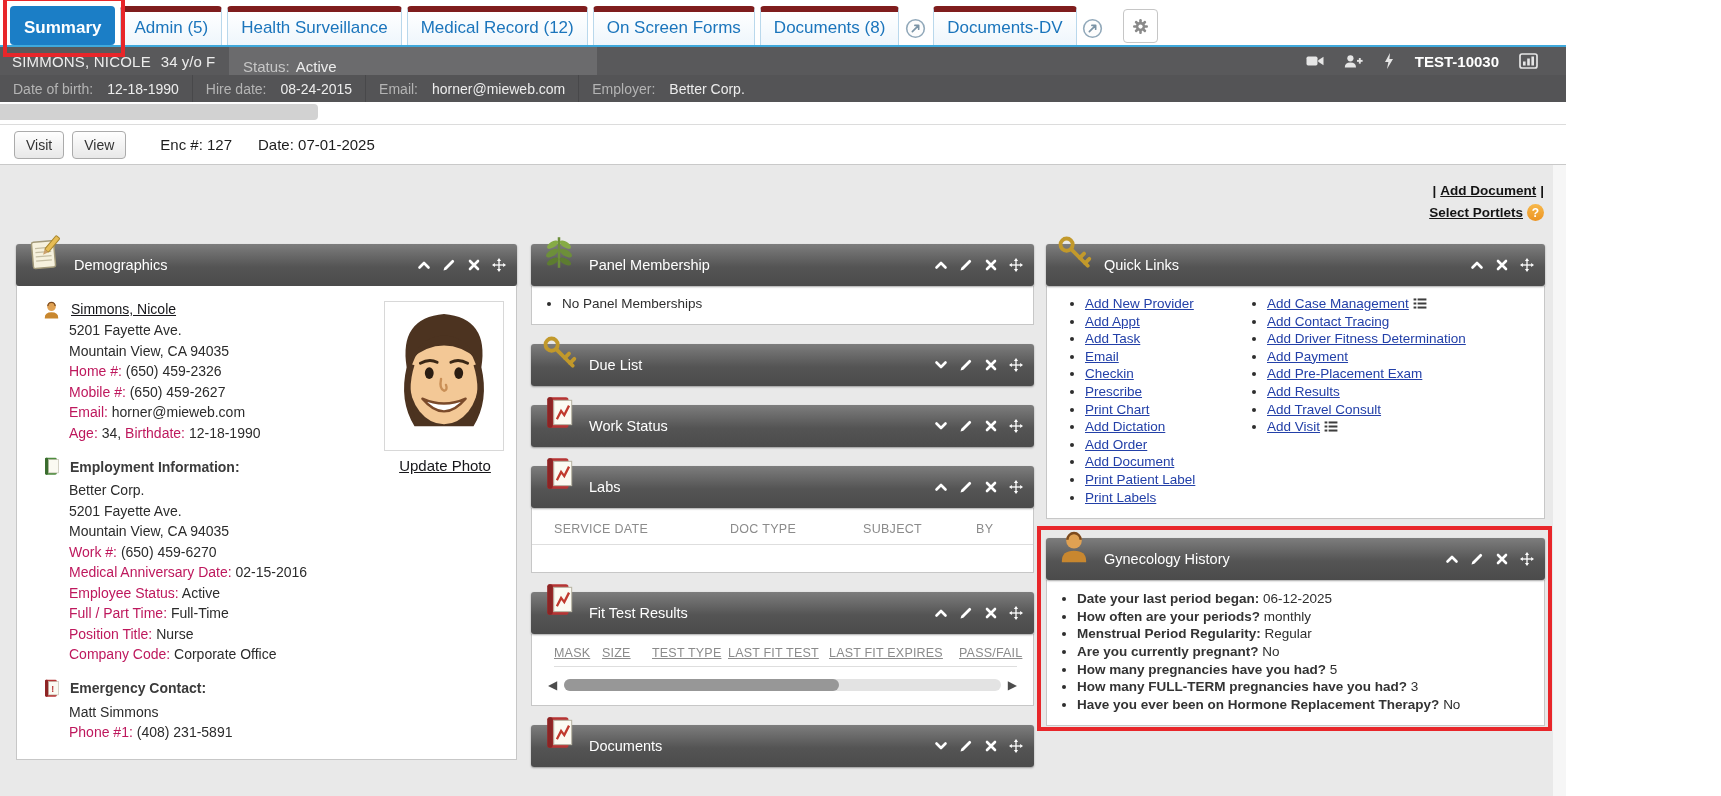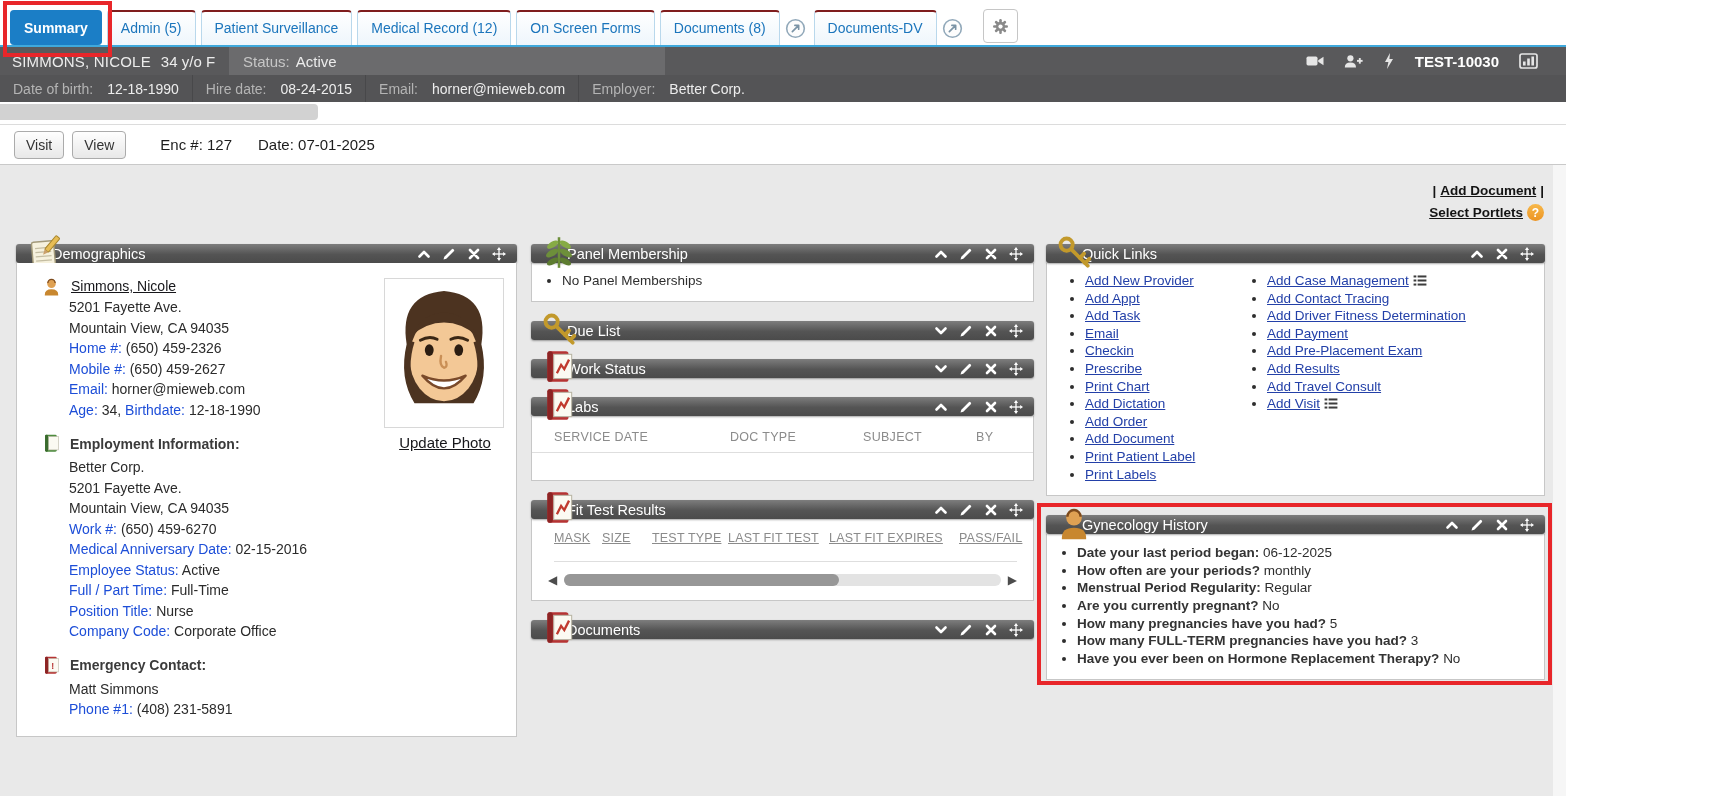--- a/index.html
+++ b/index.html
@@ -12,22 +12,22 @@
 
   
   .tabbar {
     display:flex; align-items:flex-end; gap:5px;
     padding:9px 0 0 10px; height:47px;
     border-bottom:2px solid #3fa9dc; background:#fff; position:relative;
   }
   .tab-wrap { position:relative; display:inline-block; }
   .tab-btn {
     display:inline-block; background:linear-gradient(#ffffff,#eef6fc);
-    border:1px solid #b9d8ec; border-bottom:none; border-top:2px solid #7f1d1d;
-    border-radius:4px 4px 0 0; color:#1b75bc; font-size:14px;
+    border:1px solid #b9d8ec; border-bottom:none; border-top:6px solid #7f1d1d;
+    border-radius:4px 4px 0 0; color:#1b75bc; font-size:17px;
     padding:8px 13px 9px; cursor:pointer; white-space:nowrap;
     font-family:"Liberation Sans", sans-serif; line-height:16px;
   }
   .tab-btn.active {
     background:#1b7ec6; color:#fff; font-weight:bold; border-color:#1b7ec6;
     border-radius:4px;
   }
   .popout {
     width:22px; height:22px; margin:0 2px 6px 0; display:inline-flex;
     align-items:center; justify-content:center; cursor:pointer;
@@ -44,22 +44,22 @@
   .anno-tab { position:absolute; left:-7px; top:-9px; right:-10px; bottom:-12px; z-index:30; }
 
   
   .pt-bar1 {
     height:28px; background:#59595b; display:flex; align-items:center;
     color:#ececec; font-size:15px;
   }
   .pt-name { padding:0 10px 0 12px; letter-spacing:.2px; }
   .pt-age { padding-right:14px; }
   .pt-status-seg {
-    background:#6b6b6d; height:100%; display:flex; align-items:center;
-    width:436px; padding-left:14px;
+    background:#6b6b6d; height:100%; display:flex; align-items:flex-end;
+    width:368px; padding-left:14px;
   }
   .pt-status-seg .lbl { color:#c6c6c6; margin-right:6px; }
   .pt-icons { margin-left:auto; display:flex; align-items:center; gap:20px; padding-right:28px; color:#e6e6e6; }
   .pt-icons svg { display:block; }
   .pt-chart-id { font-weight:bold; font-size:15px; color:#fff; }
 
   .pt-bar2 {
     height:27px; background:#545456; display:flex; align-items:center;
     font-size:14px; color:#ededed;
   }
@@ -98,40 +98,40 @@
   }
 
   .col { position:absolute; top:79px; }
   .col1 { left:16px;  width:501px; }
   .col2 { left:531px; width:503px; }
   .col3 { left:1046px; width:499px; }
 
   
   .portlet { position:relative; margin-bottom:19px; }
   .portlet-header {
-    position:relative; height:19px; border-radius:3px;
+    position:relative; height:42px; border-radius:3px;
     background:linear-gradient(#7d7d7d,#545454 55%,#4b4b4b);
     display:flex; align-items:center; color:#fff; font-size:14.5px;
-    padding-left:36px; box-shadow:0 1px 2px rgba(0,0,0,.35);
+    padding-left:58px; box-shadow:0 1px 2px rgba(0,0,0,.35);
   }
   .portlet-icon { position:absolute; left:9px; top:-11px; width:38px; height:38px; }
   .portlet-icon svg { width:38px; height:38px; display:block; }
   .portlet-controls { margin-left:auto; display:flex; align-items:center; gap:11px; padding-right:11px; }
   .pc { color:#fff; cursor:pointer; display:inline-flex; }
   .pc svg { width:14px; height:14px; display:block; }
   .portlet-body { background:#fff; border:1px solid #c7c7c7; border-top:none; font-size:13.5px; color:#2e2e2e; }
 
   
   .demo-body { position:relative; padding:12px 12px 16px; font-size:14px; }
   .demo-contact { display:flex; align-items:center; gap:9px; margin-left:12px; height:22px; }
   .demo-contact svg { width:21px; height:21px; }
   .demo-name { color:#16161a; text-decoration:underline; cursor:pointer; }
   .demo-indent { margin-left:40px; }
   .demo-indent .line { line-height:20.5px; }
-  .l { color:#1d4ed8; }
+  .l { color:#be185d; }
   .v { color:#2b2b2b; }
   .demo-section { display:flex; align-items:center; gap:8px; margin:13px 0 3px 12px; }
   .demo-section svg { width:21px; height:21px; }
   .demo-heading { font-weight:bold; color:#3b3b3b; }
   .demo-photo { position:absolute; right:10px; top:15px; width:122px; text-align:center; }
   .demo-photo svg { width:120px; height:150px; border:1px solid #d8d8d8; background:#fff; display:block; }
   .photo-link { display:inline-block; margin-top:6px; color:#16161a; text-decoration:underline; cursor:pointer; font-size:15px; }
 
   
   ul.blist { margin:0; padding:9px 10px 11px 30px; list-style:disc; }
@@ -143,21 +143,21 @@
     padding:14px 14px 8px 22px; color:#8b8b8b; font-size:12.5px;
     border-bottom:1px solid #dedede; letter-spacing:.3px;
   }
   .labs-empty { height:27px; }
 
   
   .fit-body { padding:12px 16px 14px; }
   .fit-head {
     display:grid; grid-template-columns:48px 50px 76px 101px 130px 1fr;
     margin-left:6px; color:#8b8b8b; font-size:12.5px; letter-spacing:.2px;
-    padding-bottom:16px; border-bottom:1px solid #dedede;
+    padding-bottom:6px; border-bottom:1px solid #dedede;
   }
   .fit-head span { text-decoration:underline; cursor:pointer; }
   .hscroll { display:flex; align-items:center; margin-top:12px; }
   .hs-arrow { color:#4c4c4c; font-size:12px; cursor:pointer; line-height:12px; }
   .hs-track { flex:1; height:12px; background:#e3e3e3; border-radius:7px; margin:0 7px; position:relative; }
   .hs-thumb { position:absolute; left:0; top:0; height:12px; width:63%; background:#979797; border-radius:7px; cursor:grab; }
 
   
   .ql-body { display:flex; padding:9px 4px 12px; }
   .ql-body ul { margin:0; list-style:disc; }
@@ -300,21 +300,21 @@
 </svg>
 
 <div class="app">
 
   <div class="tabbar">
     <span class="tab-wrap">
       <button class="tab-btn active">Summary</button>
       <div class="anno anno-tab"></div>
     </span>
     <button class="tab-btn">Admin (5)</button>
-    <button class="tab-btn">Patient Surveillance</button>
+    <button class="tab-btn">Health Surveillance</button>
     <button class="tab-btn">Medical Record (12)</button>
     <button class="tab-btn">On Screen Forms</button>
     <button class="tab-btn">Documents (8)</button>
     <span class="popout">
         <svg>
           <use href="#i-popout"></use>
         </svg>
       </span>
     <button class="tab-btn">Documents-DV</button>
     <span class="popout">

